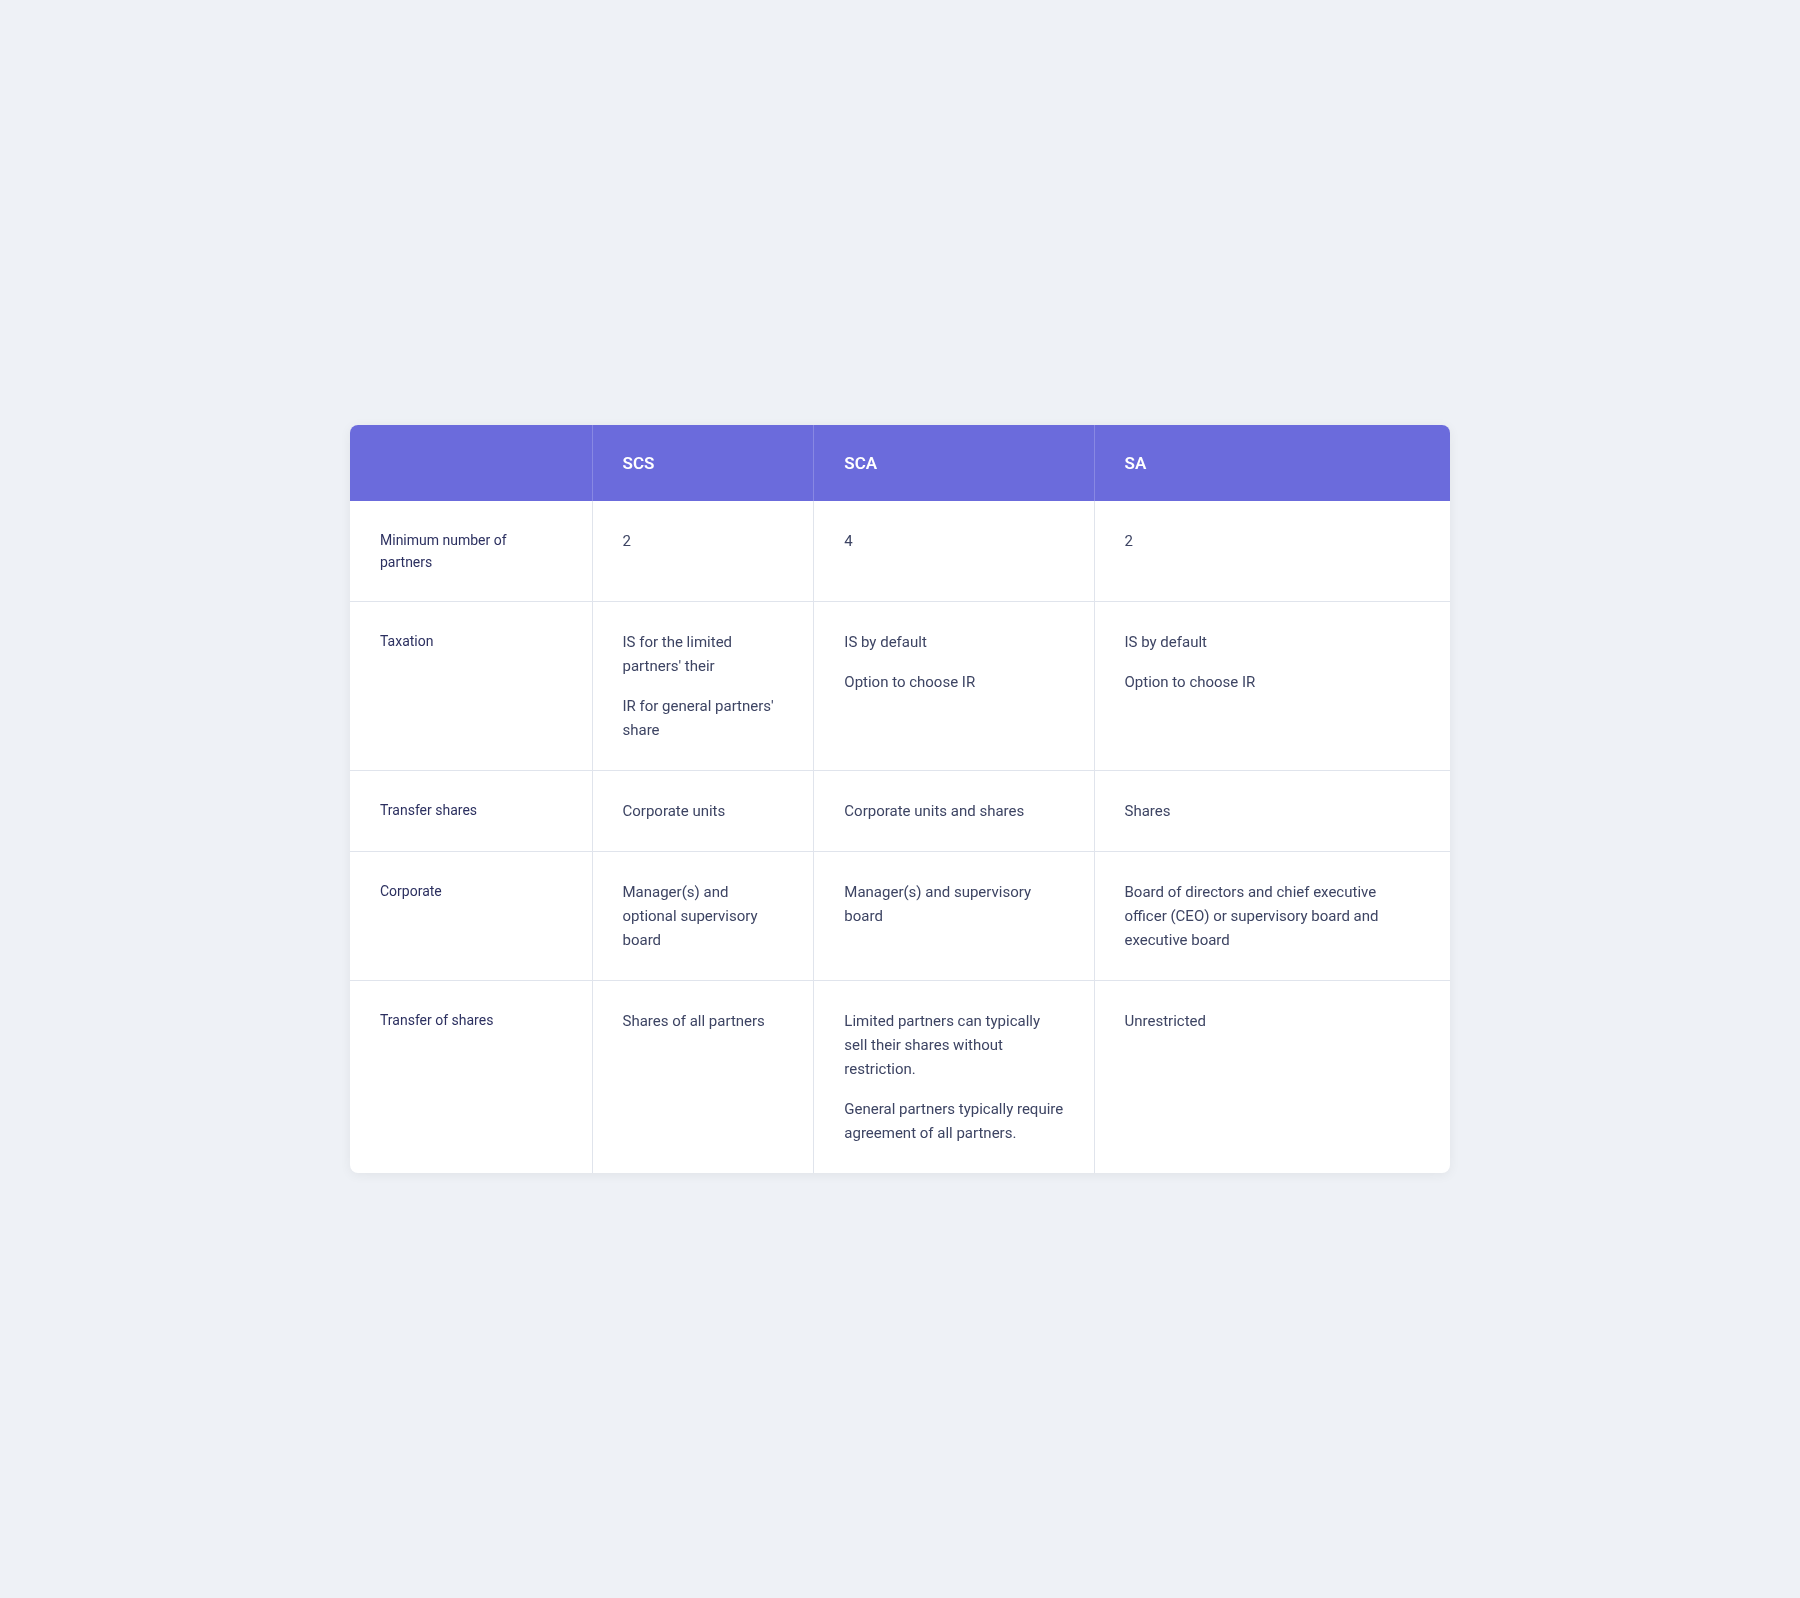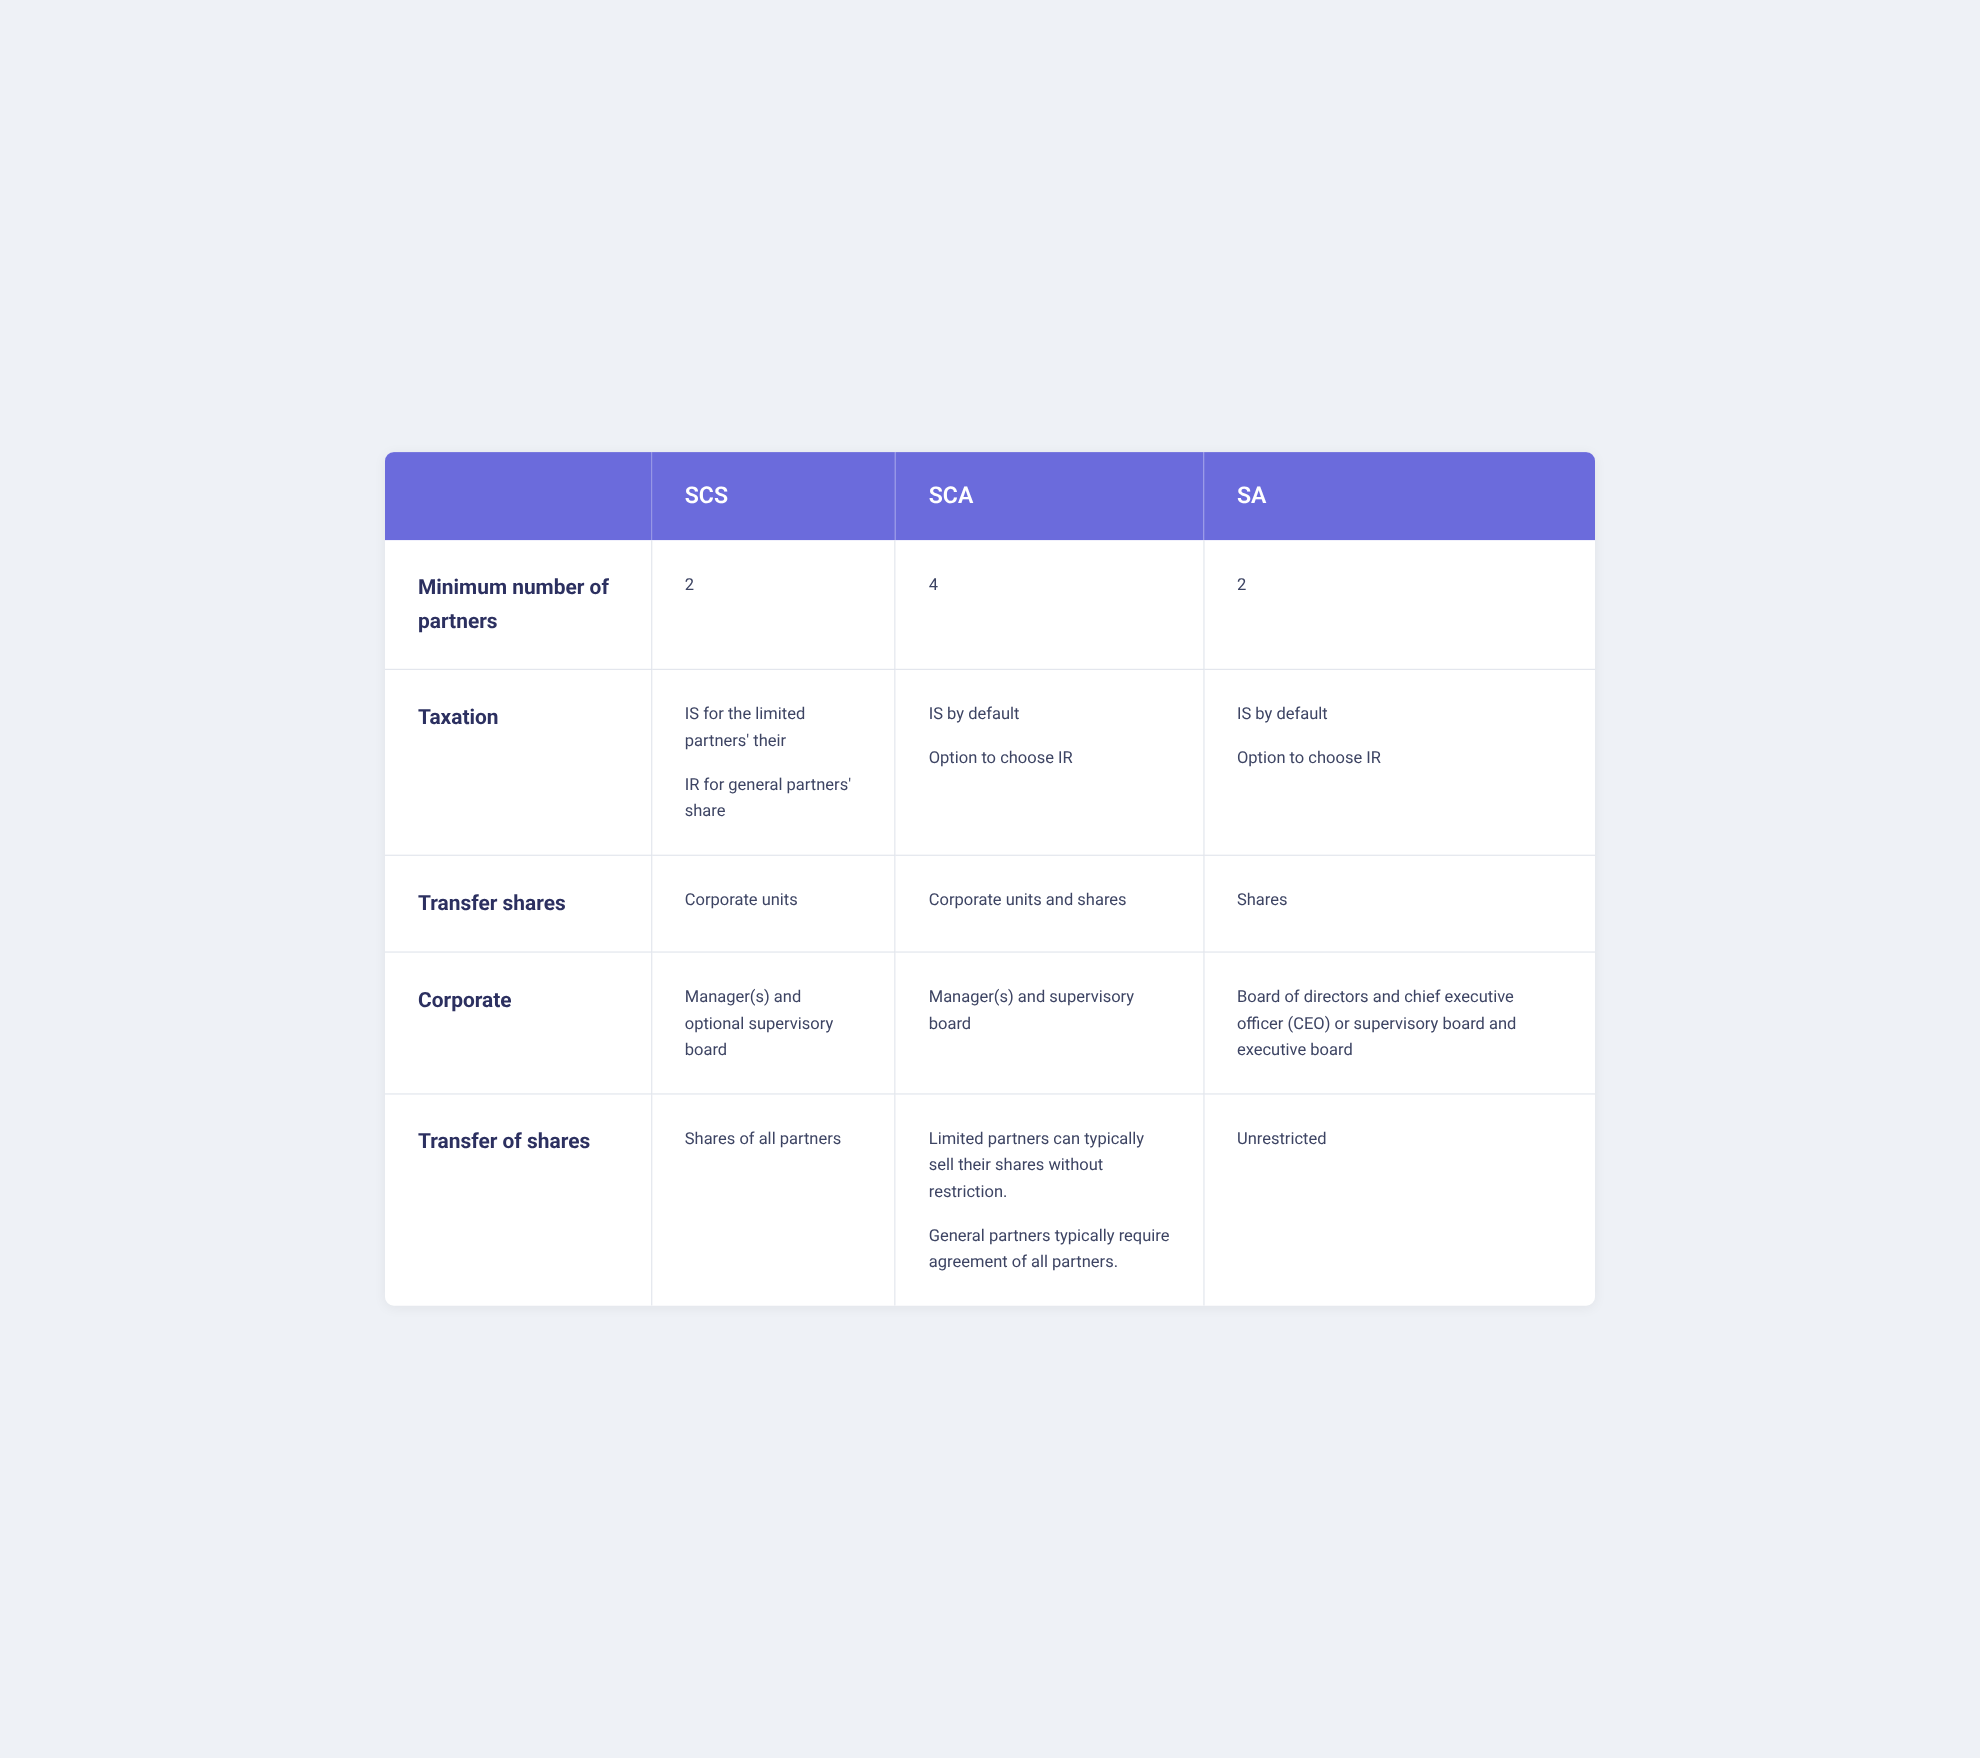--- a/index.html
+++ b/index.html
@@ -29,21 +29,21 @@
 
     table {
       width: 100%;
       border-collapse: collapse;
     }
 
     thead tr th {
       background-color: #6b6bdc;
       color: #ffffff;
       font-weight: 600;
-      font-size: 21px;
+      font-size: 17px;
       padding: 28px 30px;
       text-align: left;
       border-right: 1px solid rgba(255,255,255,0.2);
     }
 
     thead tr th:first-child {
       background-color: #6b6bdc;
       width: 22%;
     }
 
@@ -63,23 +63,23 @@
 
     tbody tr td:last-child {
       border-right: none;
     }
 
     tbody tr:last-child td {
       border-bottom: none;
     }
 
     tbody tr td:first-child {
-      font-weight: 700;
+      font-weight: 400;
       color: #2c3060;
-      font-size: 19px;
+      font-size: 14px;
       width: 22%;
     }
 
     tbody tr td.data-cell {
       font-weight: 400;
       color: #3d4463;
     }
 
     .tax-content p {
       margin-bottom: 16px;

